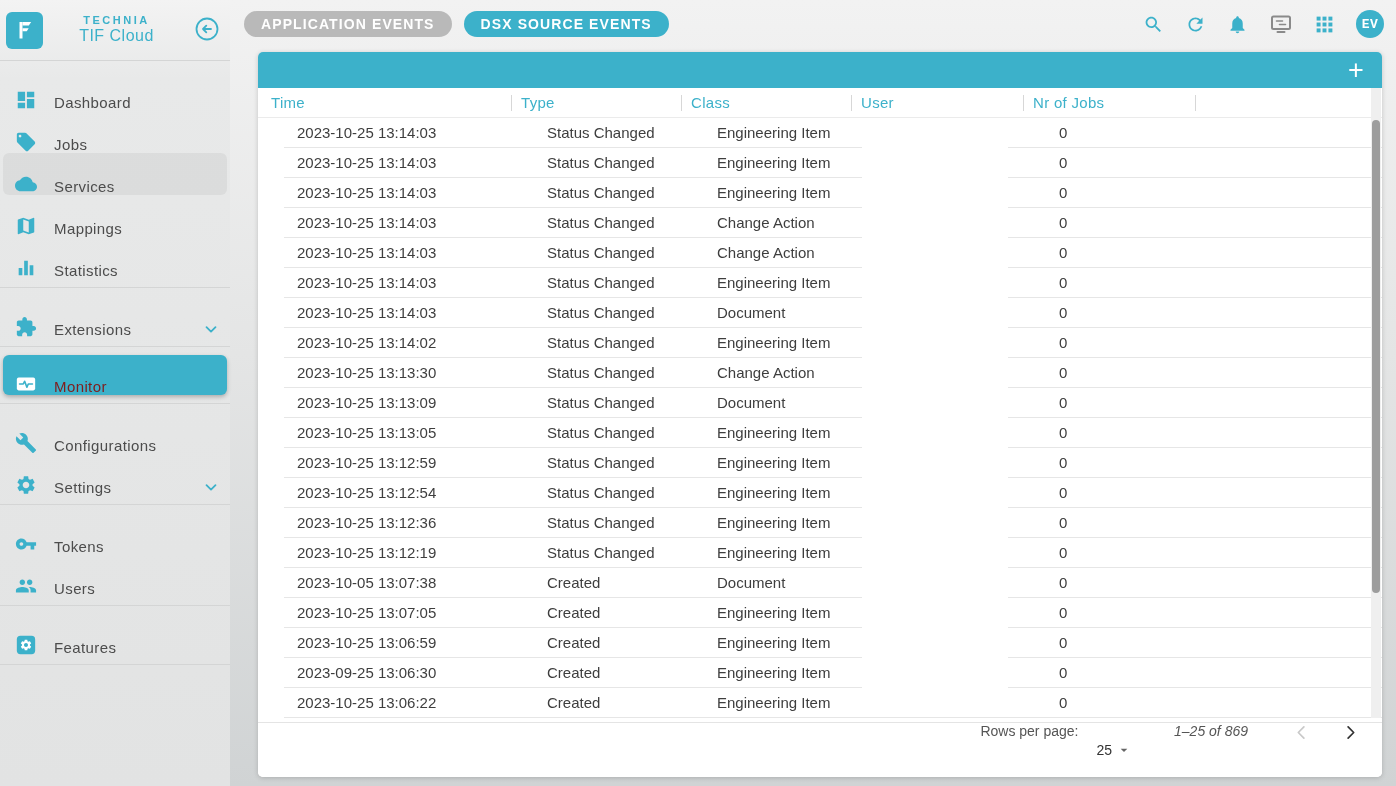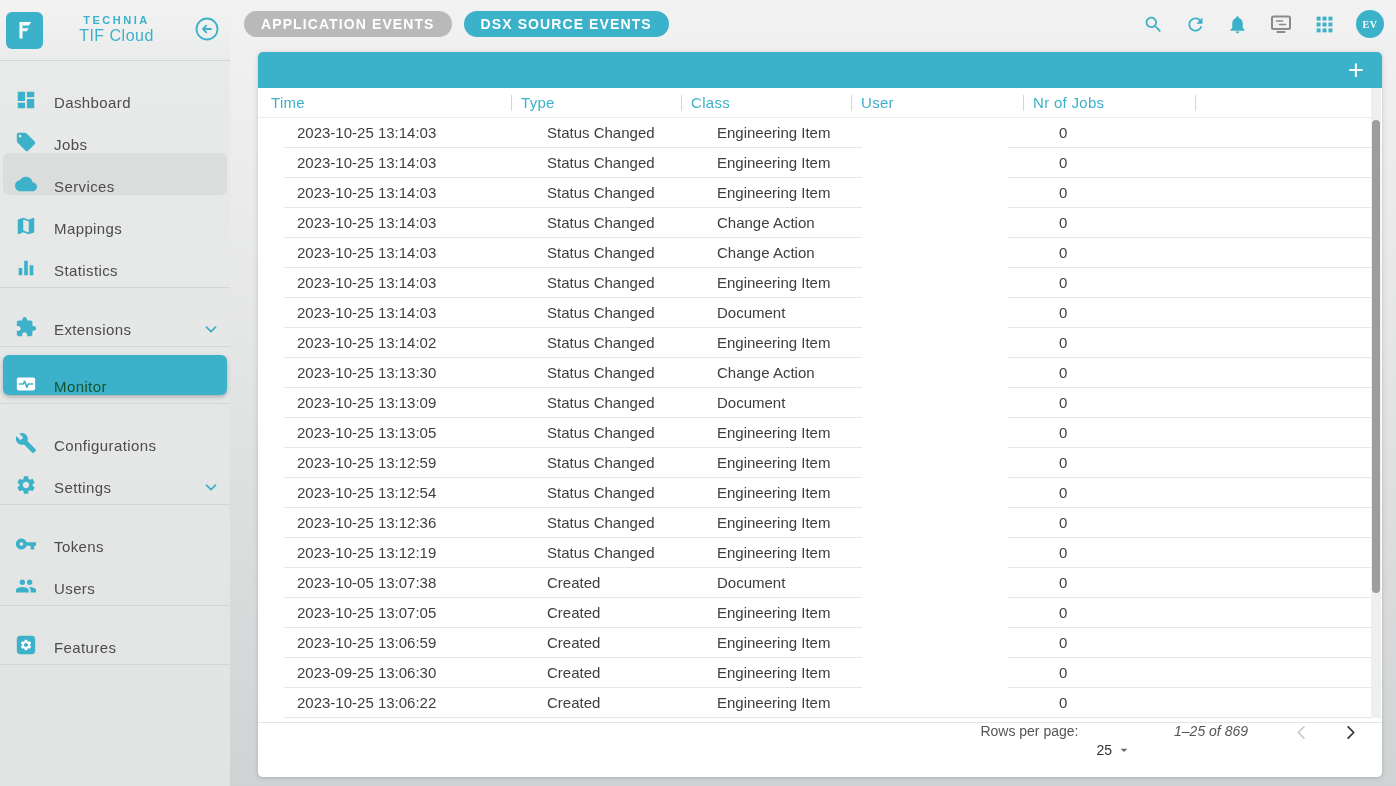--- a/index.html
+++ b/index.html
@@ -37,42 +37,42 @@
     height:42px; display:flex; align-items:flex-end; padding:0 10px 0 13px;
     font-size:15px; color:#4c4c4c; letter-spacing:.4px; cursor:pointer;
   }
   .nav-ico{ width:26px; display:flex; justify-content:center; color:var(--teal); flex:0 0 auto; }
   .nav-ico svg{ width:22px; height:22px; }
   .nav-label{ margin-left:15px; white-space:nowrap; }
   .nav-chev{ margin-left:auto; color:var(--teal); display:flex; }
   .nav-chev svg{ width:18px; height:18px; }
   .nav-item.highlighted{ background:rgba(0,0,0,.05); border-radius:6px; margin:0 3px; padding:0 7px 0 10px; }
   .nav-item.active{
-    background:var(--teal); color:#14532d; border-radius:6px; margin:0 3px; padding:0 7px 0 10px;
+    background:var(--teal); color:#7f1d1d; border-radius:6px; margin:0 3px; padding:0 7px 0 10px;
     height:40px; box-shadow:0 2px 4px rgba(0,0,0,.25);
   }
   .nav-item.active .nav-ico{ color:#fff; }
 
   
   .tabs{ position:absolute; left:244px; top:11px; display:flex; gap:12px; }
   .chip{
     height:26px; border:none; border-radius:13px; padding:0 17px;
     background:var(--chip-gray); color:#fff; font-family:inherit;
     font-size:14px; font-weight:bold; letter-spacing:1.1px; cursor:pointer;
   }
   .chip.active{ background:var(--teal); }
   .top-icons{ position:absolute; right:12px; top:10px; display:flex; align-items:center; gap:21px; }
   .tbicon{ border:none; background:transparent; color:var(--teal); cursor:pointer; padding:0; display:flex; }
   .tbicon svg{ width:21px; height:21px; }
   .tbicon.gray{ color:#8a8a8a; }
   .tbicon.gray svg{ width:24px; height:24px; }
   .avatar{
     width:28px; height:28px; border-radius:50%; background:var(--teal); color:#fff;
-    font-size:10px; font-weight:bold; letter-spacing:.5px; border:none; cursor:pointer;
-    display:flex; align-items:center; justify-content:center; font-family:Liberation Serif, serif;
+    font-size:13px; font-weight:bold; letter-spacing:.5px; border:none; cursor:pointer;
+    display:flex; align-items:center; justify-content:center; font-family:Liberation Mono, monospace;
   }
 
   
   .card{
     position:absolute; left:258px; top:52px; width:1124px; height:725px;
     background:#fff; border-radius:5px; box-shadow:0 1px 5px rgba(0,0,0,.18);
   }
   .card-toolbar{ height:36px; background:var(--teal); border-radius:5px 5px 0 0; position:relative; }
   .add-btn{
     position:absolute; right:10px; top:1px; width:32px; height:34px; border:none; background:transparent;

